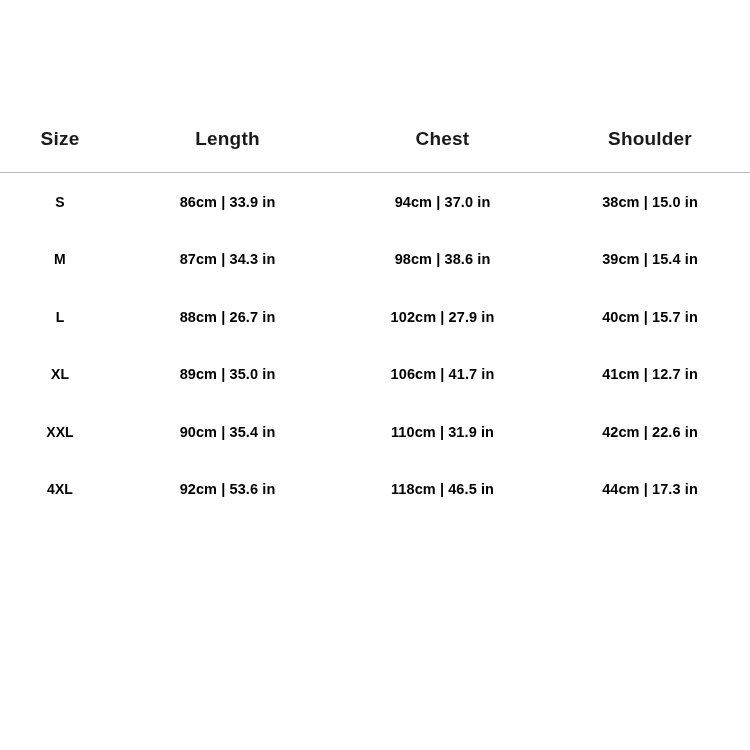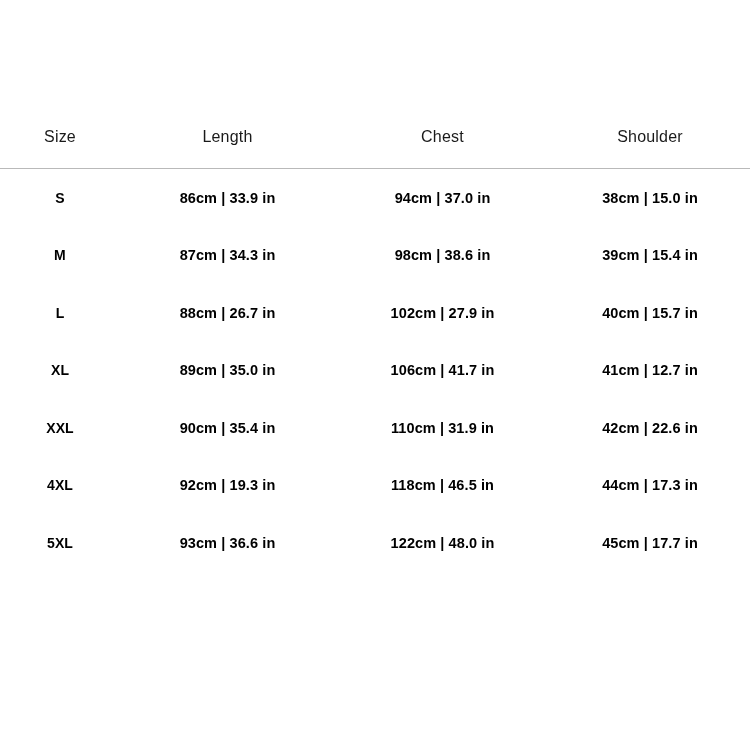--- a/index.html
+++ b/index.html
@@ -27,22 +27,22 @@
     width: 750px;
     border-collapse: collapse;
     table-layout: fixed;
   }
   .size-table col.c-size     { width: 120px; }
   .size-table col.c-length   { width: 215px; }
   .size-table col.c-chest    { width: 215px; }
   .size-table col.c-shoulder { width: 200px; }
 
   .size-table thead th {
-    font-weight: 400;
-    font-size: 16px;
+    font-weight: 700;
+    font-size: 19px;
     color: #1a1a1a;
     padding: 0 0 22px 0;
     text-align: center;
     letter-spacing: 0.2px;
     margin-left: 26px;
   }
   .size-table thead tr {
     border-bottom: 1px solid #b9b9b9;
   }
   .size-table tbody tr td {
@@ -104,26 +104,20 @@
         <td>41cm | 12.7 in</td>
       </tr>
       <tr>
         <td class="size-cell">XXL</td>
         <td>90cm | 35.4 in</td>
         <td>110cm | 31.9 in</td>
         <td>42cm | 22.6 in</td>
       </tr>
       <tr>
         <td class="size-cell">4XL</td>
-        <td>92cm | 19.3 in</td>
+        <td>92cm | 53.6 in</td>
         <td>118cm | 46.5 in</td>
         <td>44cm | 17.3 in</td>
-      </tr>
-      <tr>
-        <td class="size-cell">5XL</td>
-        <td>93cm | 36.6 in</td>
-        <td>122cm | 48.0 in</td>
-        <td>45cm | 17.7 in</td>
       </tr>
     </tbody>
   </table>
 
 </div>
 
 </body></html>

